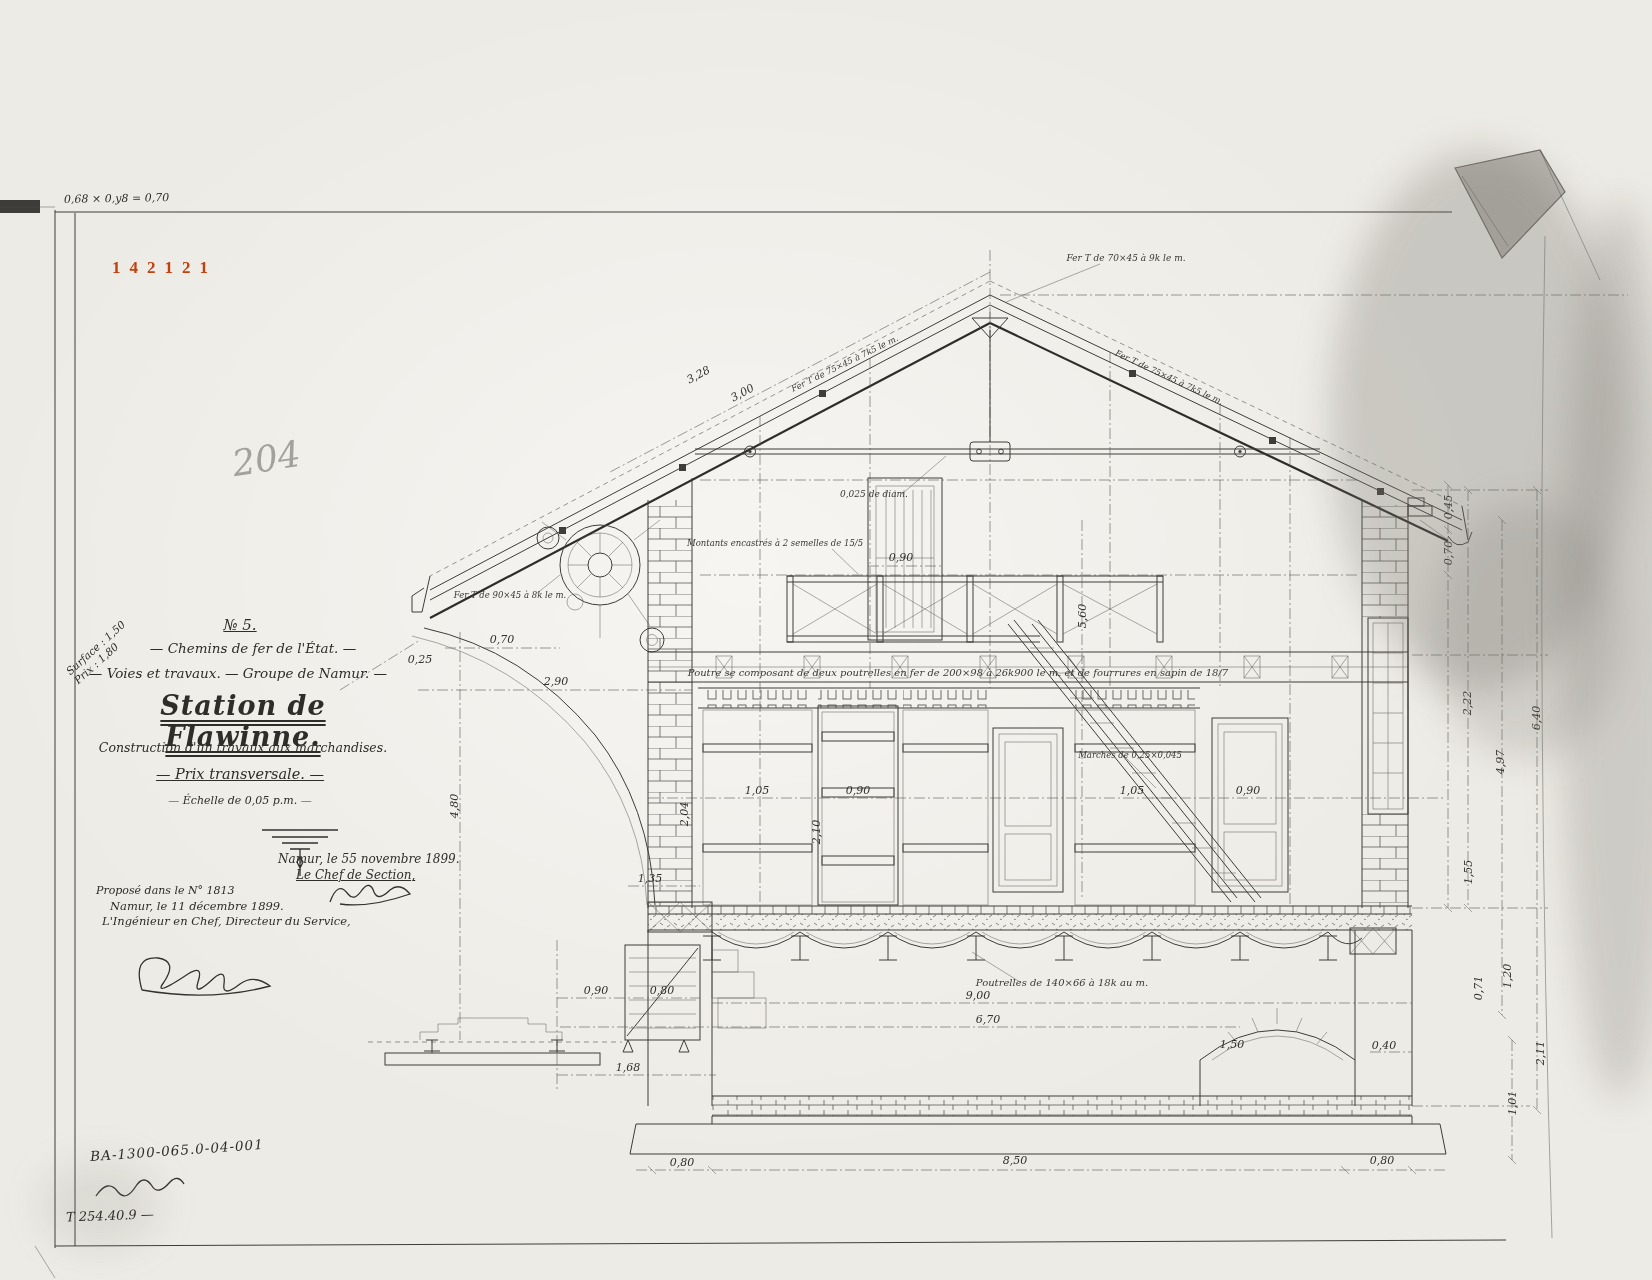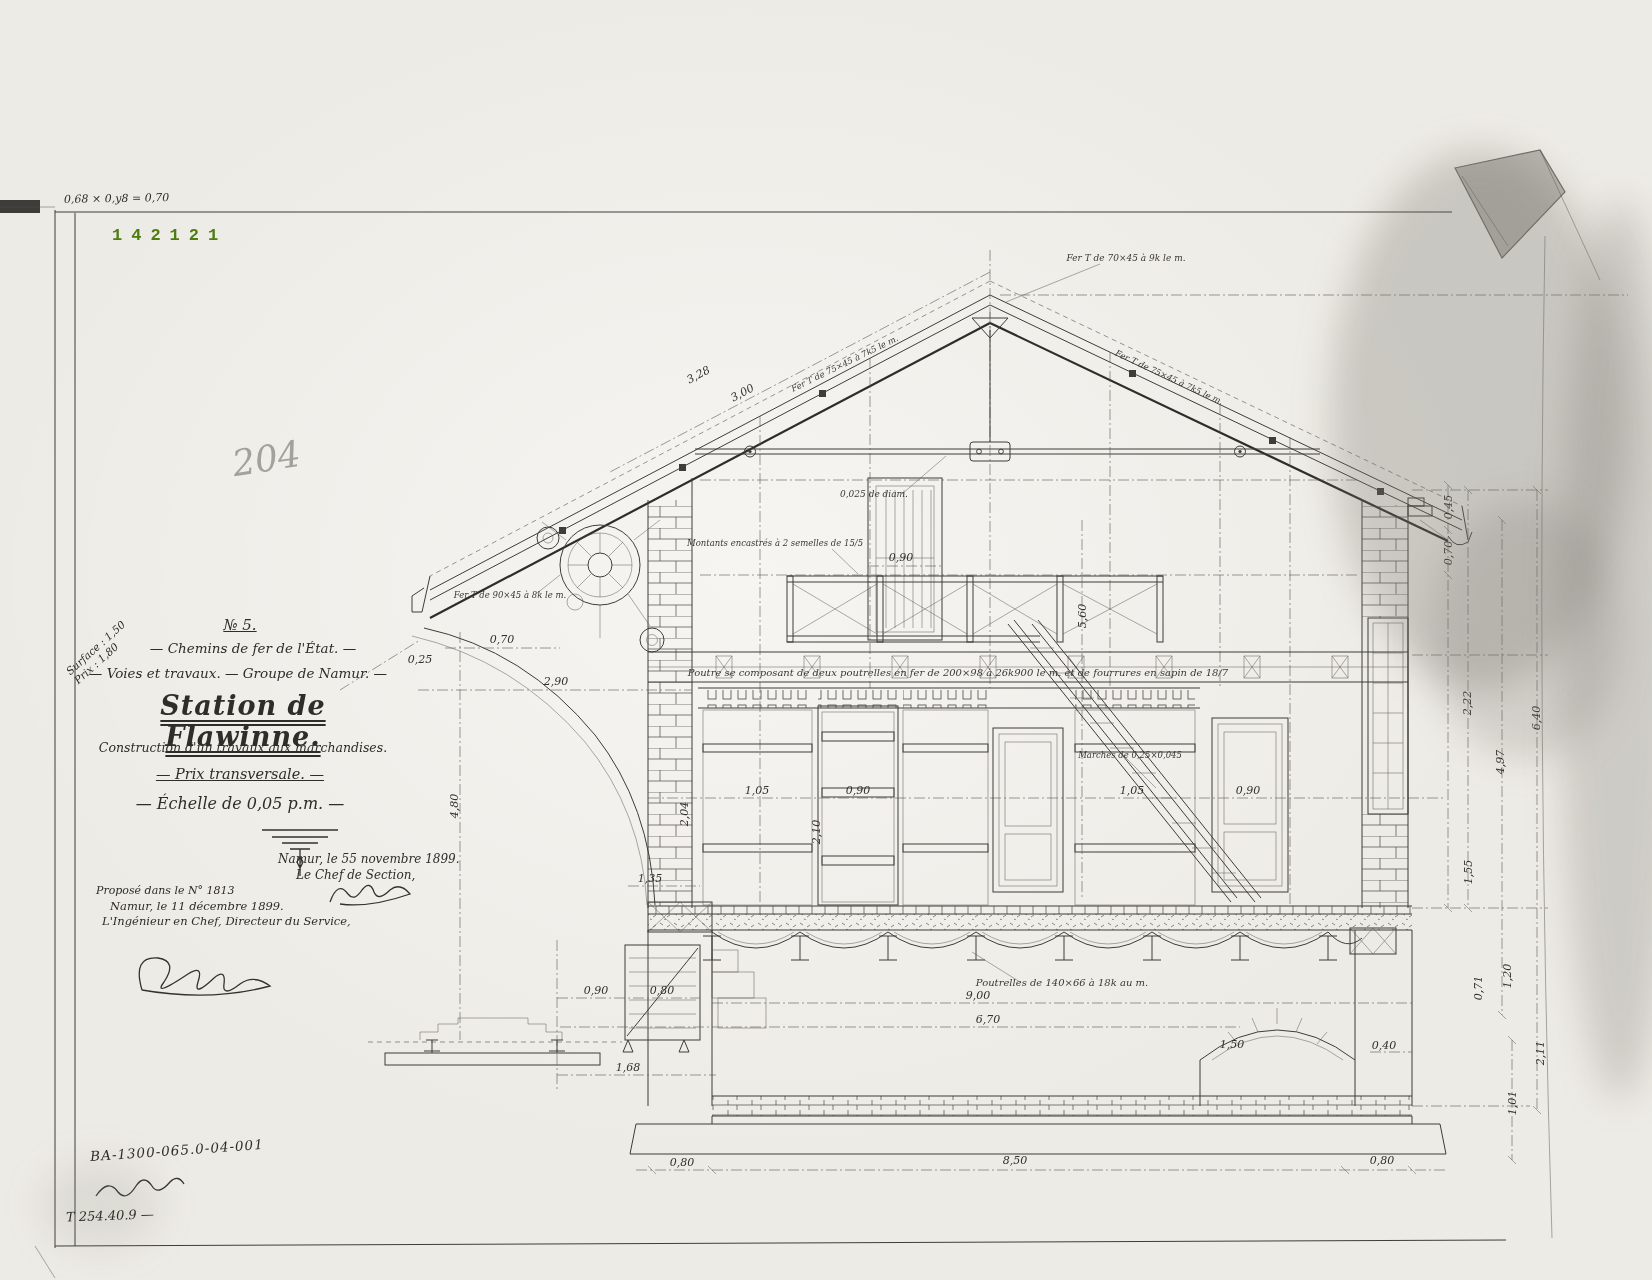--- a/index.html
+++ b/index.html
@@ -15,21 +15,21 @@
   .dsh{stroke:#55534e;fill:none;stroke-width:.7;stroke-dasharray:5 4;opacity:.85;}
   .ink{stroke:#343230;fill:none;stroke-width:1.3;}
   .dim{font-family:"DejaVu Serif",serif;font-style:italic;font-size:11px;fill:#33312c;text-anchor:middle;}
   .note{font-family:"DejaVu Serif",serif;font-style:italic;fill:#3a3832;text-anchor:middle;}
   .ovl{position:absolute;color:#2f2d29;font-family:"DejaVu Serif",serif;}
   .hand{font-style:italic;}
   .ctr{text-align:center;}
   .u{text-decoration:underline;}
   .udbl{text-decoration:underline double;text-underline-offset:5px;}
   .blotch{position:absolute;border-radius:50%;filter:blur(18px);pointer-events:none;}
-  .stamp{font-family:Liberation Mono, monospace;font-weight:bold;letter-spacing:9px;color:#4d7c0f;}
+  .stamp{font-family:Liberation Serif, serif;font-weight:bold;letter-spacing:9px;color:#c2410c;margin-top:32px;}
   .pencil{color:#a3a19b;font-style:italic;}
 </style>
 </head>
 <body>
 
 <div id="sheet">
 
 <svg width="1652" height="1280" viewBox="0 0 1652 1280">
   <defs>
     <pattern id="slat" width="9" height="12" patternUnits="userSpaceOnUse">
@@ -387,24 +387,24 @@
 
 <div class="ovl hand" style="left:62px;top:640px;font-size:10.5px;transform:rotate(-42deg);white-space:pre-line;">Surface : 1,50
 Prix : 1,80</div>
 
 <div class="ovl hand ctr u" style="left:150px;top:616px;width:180px;font-size:15px;">№ 5.</div>
 <div class="ovl hand ctr" style="left:118px;top:640px;width:270px;font-size:13.5px;">— Chemins de fer de l'État. —</div>
 <div class="ovl hand ctr" style="left:88px;top:665px;width:300px;font-size:13.5px;">— Voies et travaux. — Groupe de Namur. —</div>
 <div class="ovl hand ctr udbl" style="left:88px;top:690px;width:310px;font-size:27px;font-weight:bold;letter-spacing:1px;">Station de Flawinne.</div>
 <div class="ovl hand ctr" style="left:84px;top:740px;width:318px;font-size:12.5px;">Construction d'un travaux aux marchandises.</div>
 <div class="ovl hand ctr u" style="left:120px;top:766px;width:240px;font-size:14.5px;">— Prix transversale. —</div>
-<div class="ovl hand ctr" style="left:130px;top:794px;width:220px;font-size:16px;">— Échelle de 0,05 p.m. —</div>
+<div class="ovl hand ctr" style="left:130px;top:794px;width:220px;font-size:11px;">— Échelle de 0,05 p.m. —</div>
 
 <div class="ovl hand" style="left:278px;top:852px;font-size:12px;">Namur, le 55 novembre 1899.</div>
-<div class="ovl hand" style="left:296px;top:868px;font-size:12px;">Le Chef de Section,</div>
+<div class="ovl hand" style="left:296px;top:868px;font-size:12px;text-decoration:underline;">Le Chef de Section,</div>
 <div class="ovl hand" style="left:96px;top:884px;font-size:11px;">Proposé dans le N° 1813</div>
 <div class="ovl hand" style="left:110px;top:899px;font-size:11.5px;">Namur, le 11 décembre 1899.</div>
 <div class="ovl hand" style="left:86px;top:914px;font-size:11.5px;margin-left:16px;">L'Ingénieur en Chef, Directeur du Service,</div>
 
 <div class="ovl hand" style="left:90px;top:1142px;font-size:13.5px;transform:rotate(-4deg);letter-spacing:1px;">BA-1300-065.0-04-001</div>
 <div class="ovl hand" style="left:66px;top:1208px;font-size:13px;transform:rotate(-2deg);">T 254.40.9 —</div>
 
 </div>
 
 </body></html>

